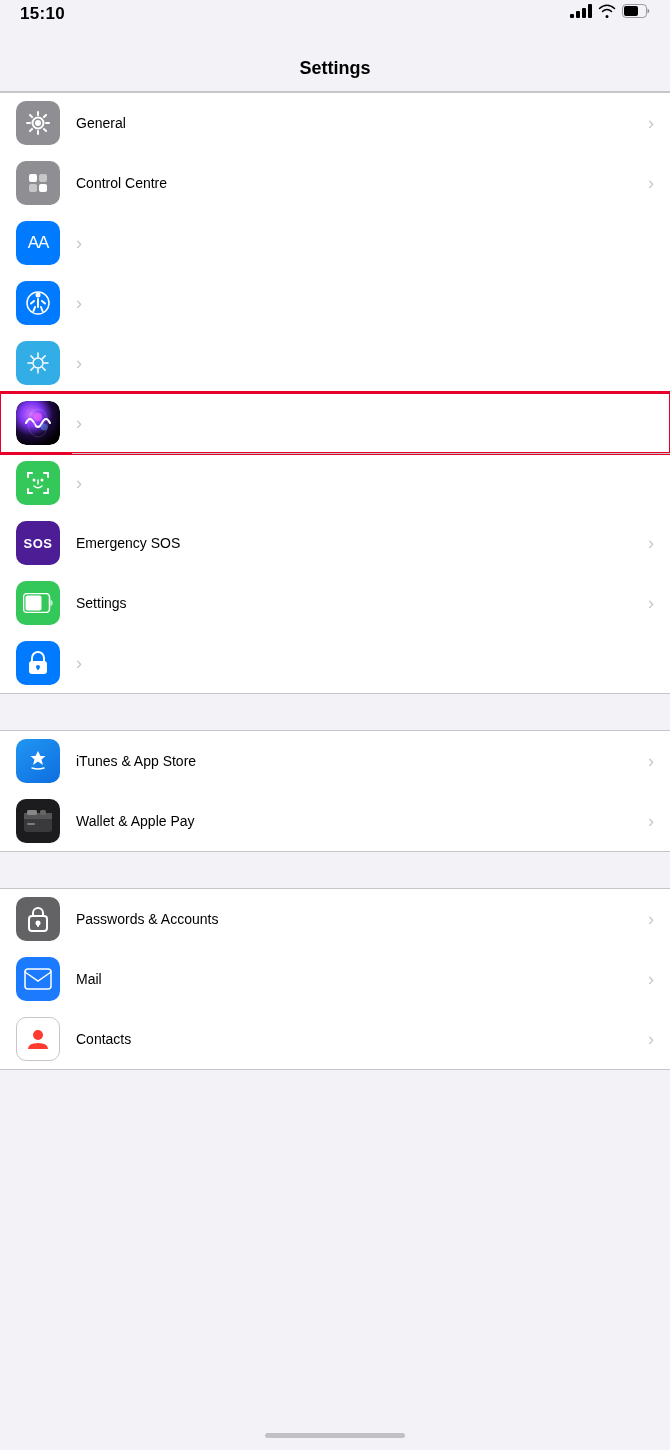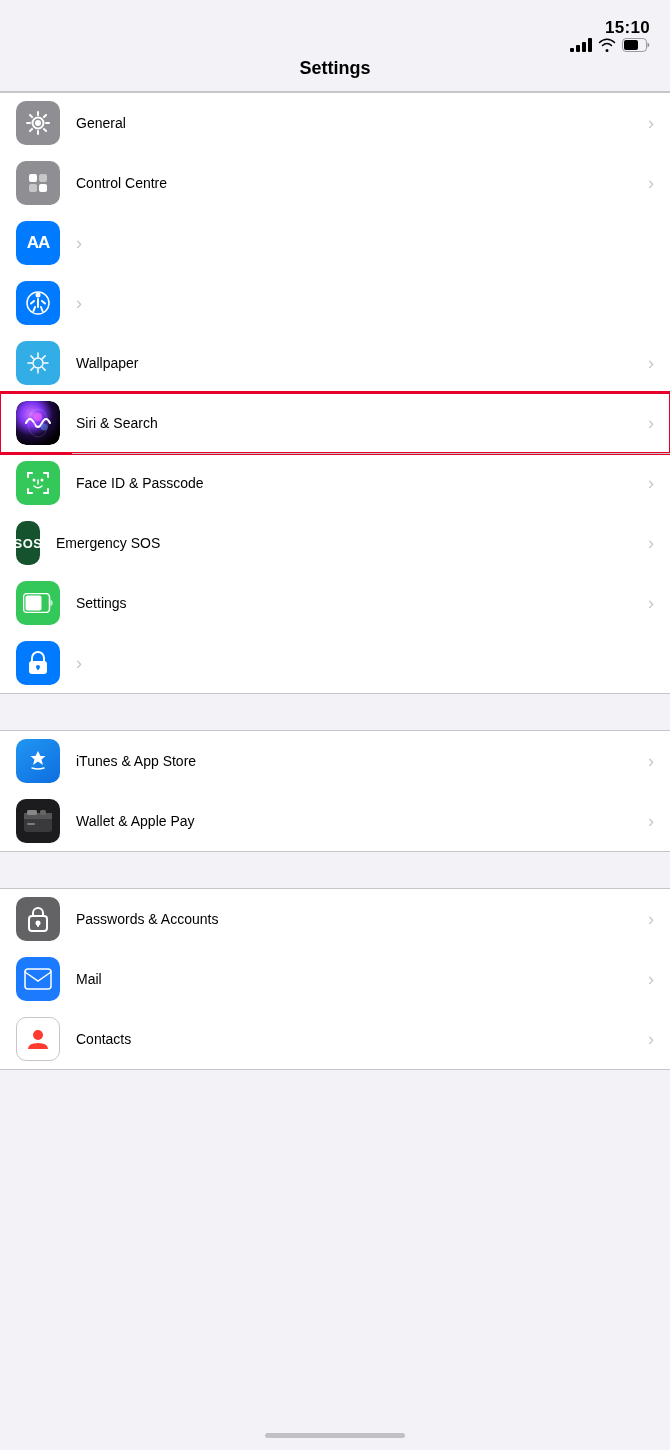--- a/index.html
+++ b/index.html
@@ -10,24 +10,23 @@
       background: #f2f2f7;
       font-family: -apple-system, 'SF Pro Text', 'Helvetica Neue', sans-serif;
       color: #000;
     }
 
     
     .status-bar {
       background: #f2f2f7;
       display: flex;
       justify-content: space-between;
-      align-items: flex-end;
-      padding: 18px 20px 10px 20px;
+      align-items: flex-start;
+      padding: 4px 20px 10px 20px;
       height: 50px;
-      flex-direction: column;
     }
     .status-time {
       font-size: 17px;
       font-weight: 600;
       letter-spacing: 0.3px;
     }
     .status-icons {
       display: flex;
       align-items: center;
       gap: 6px;
@@ -143,23 +142,23 @@
     .home-bar {
       width: 140px;
       height: 5px;
       background: #000;
       border-radius: 3px;
       opacity: 0.2;
     }
 
     
     .sos-badge {
-      background: #14532d;
+      background: #4c1d95;
       border-radius: 10px;
-      width: 24px;
+      width: 44px;
       height: 44px;
       display: flex;
       align-items: center;
       justify-content: center;
       margin-right: 16px;
       flex-shrink: 0;
     }
     .sos-text {
       color: #fff;
       font-size: 13px;
@@ -220,21 +219,21 @@
         <rect x="14" y="4" width="8" height="8" rx="2" fill="white" opacity="0.5"></rect>
         <rect x="4" y="14" width="8" height="8" rx="2" fill="white" opacity="0.5"></rect>
         <rect x="14" y="14" width="8" height="8" rx="2" fill="white"></rect>
       </svg>
     </div>
     <span class="item-label">Control Centre</span>
     <span class="item-chevron">›</span>
   </div>
 
   <div class="settings-item">
-    <div class="item-icon icon-blue" style="font-size:17px; font-weight:700; letter-spacing:-1px;">AA</div>
+    <div class="item-icon icon-blue" style="font-size:17px; font-weight:400; letter-spacing:-1px;">AA</div>
     <span class="item-chevron">›</span>
   </div>
 
   <div class="settings-item">
     <div class="item-icon icon-blue">
       <svg width="26" height="26" viewBox="0 0 26 26" fill="none">
         <circle cx="13" cy="5" r="2.5" fill="white"></circle>
         <path d="M13 9v8M9 11l-3 2.5M17 11l3 2.5M10 17l-1.5 4M16 17l1.5 4" stroke="white" stroke-width="2" stroke-linecap="round"></path>
         <circle cx="13" cy="13" r="11" stroke="white" stroke-width="1.5" fill="none"></circle>
       </svg>
@@ -242,21 +241,20 @@
     <span class="item-chevron">›</span>
   </div>
 
   <div class="settings-item">
     <div class="item-icon" style="background: #32ade6;">
       <svg width="26" height="26" viewBox="0 0 26 26" fill="none">
         <circle cx="13" cy="13" r="5" stroke="white" stroke-width="1.5" fill="none"></circle>
         <path d="M13 3v4M13 19v4M3 13h4M19 13h4M5.9 5.9l2.8 2.8M17.3 17.3l2.8 2.8M5.9 20.1l2.8-2.8M17.3 8.7l2.8-2.8" stroke="white" stroke-width="1.5" stroke-linecap="round"></path>
       </svg>
     </div>
-    <span class="item-label">Wallpaper</span>
     <span class="item-chevron">›</span>
   </div>
 
   <div class="settings-item highlighted">
     <div class="siri-icon" style="margin-right:16px;">
       <svg width="44" height="44" viewBox="0 0 44 44">
         <defs>
           <radialGradient id="siriGrad" cx="35%" cy="30%" r="75%">
             <stop offset="0%" stop-color="#d070ff"></stop>
             <stop offset="35%" stop-color="#7b35f0"></stop>
@@ -266,42 +264,40 @@
         </defs>
         <rect width="44" height="44" rx="10" fill="url(#siriGrad)"></rect>
 
         <ellipse cx="22" cy="22" rx="10" ry="14" fill="none" stroke="rgba(255,255,255,0.15)" stroke-width="1"></ellipse>
         <path d="M10 22 Q14 14 18 22 Q22 30 26 22 Q30 14 34 22" stroke="white" stroke-width="2" fill="none" stroke-linecap="round"></path>
         <circle cx="22" cy="16" r="4" fill="rgba(255,100,255,0.6)"></circle>
         <circle cx="16" cy="24" r="3" fill="rgba(150,50,255,0.5)"></circle>
         <circle cx="28" cy="26" r="3.5" fill="rgba(100,150,255,0.5)"></circle>
       </svg>
     </div>
-    <span class="item-label">Siri &amp; Search</span>
     <span class="item-chevron">›</span>
   </div>
 
   <div class="settings-item">
     <div class="item-icon" style="background:#34c759;">
       <svg width="28" height="28" viewBox="0 0 28 28" fill="none">
         <rect x="3" y="3" width="6" height="2" rx="1" fill="white"></rect>
         <rect x="19" y="3" width="6" height="2" rx="1" fill="white"></rect>
         <rect x="3" y="23" width="6" height="2" rx="1" fill="white"></rect>
         <rect x="19" y="23" width="6" height="2" rx="1" fill="white"></rect>
         <rect x="3" y="3" width="2" height="6" rx="1" fill="white"></rect>
         <rect x="23" y="3" width="2" height="6" rx="1" fill="white"></rect>
         <rect x="3" y="19" width="2" height="6" rx="1" fill="white"></rect>
         <rect x="23" y="19" width="2" height="6" rx="1" fill="white"></rect>
         <circle cx="10" cy="11" r="1.5" fill="white"></circle>
         <circle cx="18" cy="11" r="1.5" fill="white"></circle>
         <path d="M10 17 Q14 20.5 18 17" stroke="white" stroke-width="1.5" stroke-linecap="round" fill="none"></path>
         <line x1="14" y1="11" x2="14" y2="15" stroke="white" stroke-width="1.5" stroke-linecap="round"></line>
       </svg>
     </div>
-    <span class="item-label">Face ID &amp; Passcode</span>
     <span class="item-chevron">›</span>
   </div>
 
   <div class="settings-item">
     <div class="sos-badge">
       <span class="sos-text">SOS</span>
     </div>
     <span class="item-label">Emergency SOS</span>
     <span class="item-chevron">›</span>
   </div>

